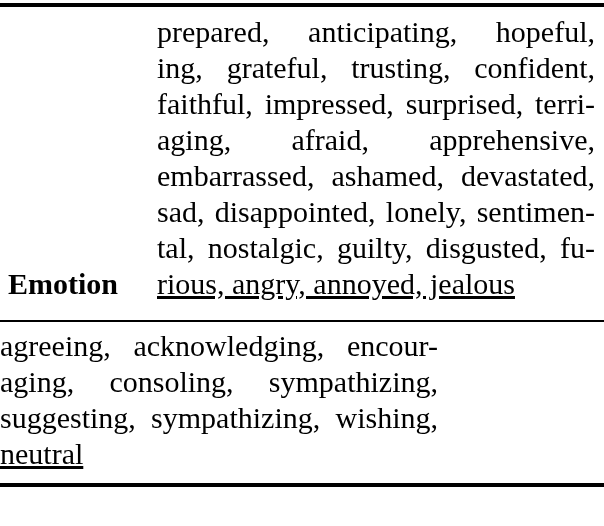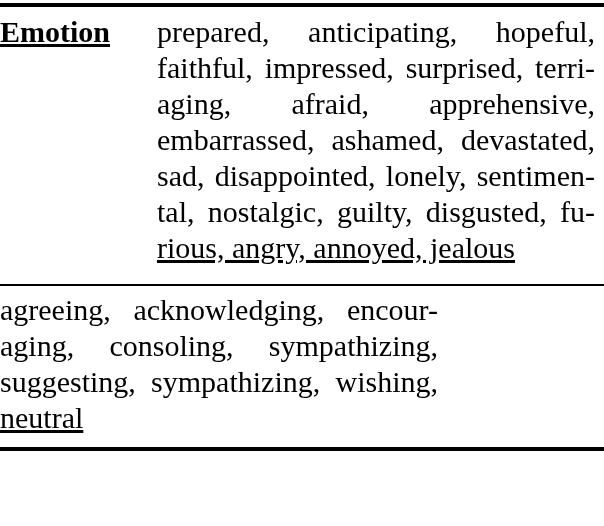--- a/index.html
+++ b/index.html
@@ -29,23 +29,23 @@
   .row {
     display: flex;
     width: 604px;
     box-sizing: border-box;
   }
   .row-emotion { padding: 7px 0 18px 0; }
   .row-intent  { padding: 6px 0 11px 0; }
   .label-cell {
     box-sizing: border-box;
     width: 157px;
+    padding-left: 8px;
     display: flex;
-    align-items: flex-start;
-    text-decoration: underline;
+    align-items: flex-end;
   }
   .row-label {
     font-weight: 700;
     font-size: 30px;
     line-height: 36px;
     white-space: nowrap;
   }
   .value-cell {
     width: 438px;
     font-size: 30px;
@@ -69,20 +69,21 @@
 <div class="page">
 
   <div class="rule thick"></div>
 
   <section class="row row-emotion">
     <div class="label-cell">
       <span class="row-label">Emotion</span>
     </div>
     <div class="value-cell">
       <div class="tl">prepared, anticipating, hopeful,</div>
+      <div class="tl">ing, grateful, trusting, confident,</div>
       <div class="tl">faithful, impressed, surprised, terri-</div>
       <div class="tl">aging, afraid, apprehensive, anxious,</div>
       <div class="tl">embarrassed, ashamed, devastated,</div>
       <div class="tl">sad, disappointed, lonely, sentimen-</div>
       <div class="tl">tal, nostalgic, guilty, disgusted, fu-</div>
       <div class="tl last">rious, angry, annoyed, jealous</div>
     </div>
   </section>
 
   <div class="rule thin"></div>

